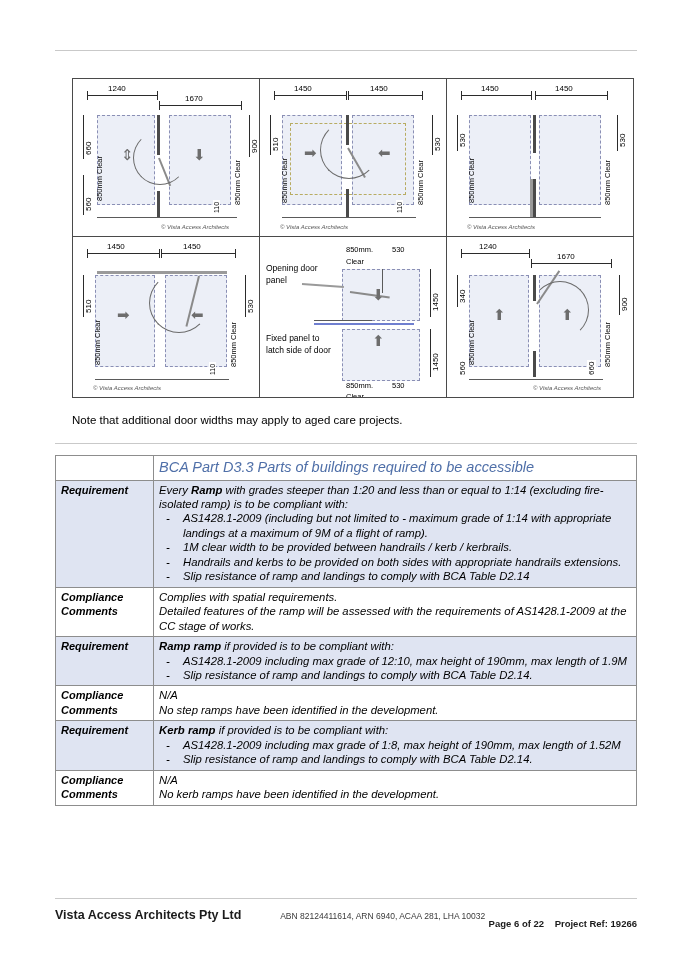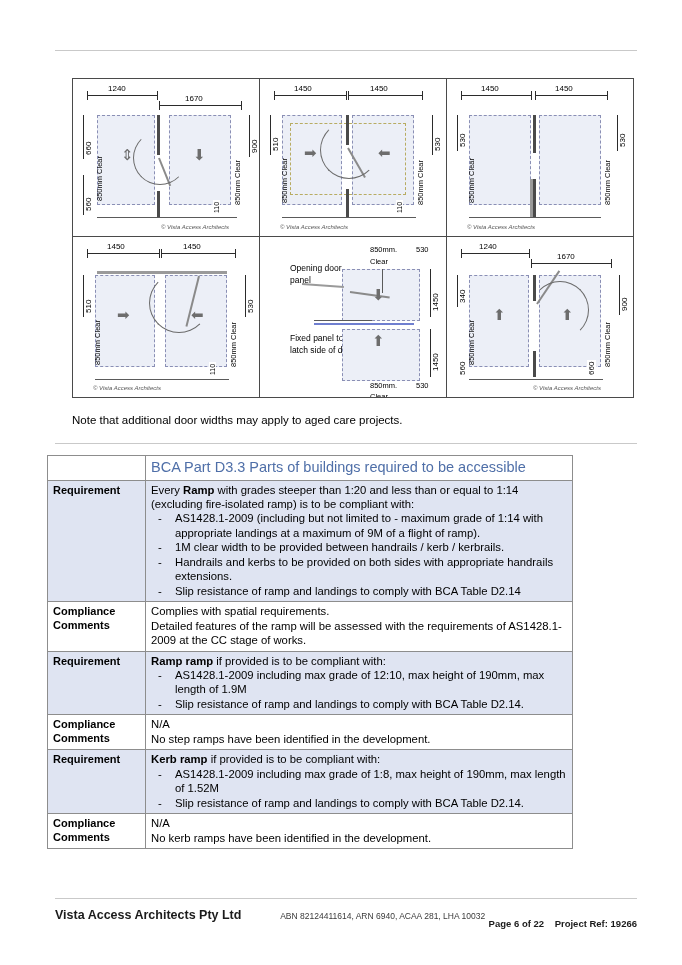--- a/index.html
+++ b/index.html
@@ -95,21 +95,20 @@
     white-space: nowrap;
     transform: rotate(-90deg);
     transform-origin: left top;
     letter-spacing: 0px;
   }
   .hlabel {
     position: absolute;
     font-size: 7.5px;
     color: #000;
     white-space: nowrap;
-    margin-left: 24px;
   }
   .wallv {
     position: absolute;
     width: 3px;
     background: #4a4a4a;
   }
   .wallh {
     position: absolute;
     height: 3px;
     background: #4a4a4a;
@@ -173,25 +172,26 @@
   
   .tbl-rule {
     position: absolute;
     left: 55px;
     width: 582px;
     height: 1px;
     background: #c9c9c9;
   }
   table.main {
     position: absolute;
-    left: 47px;
+    left: 55px;
     top: 455px;
-    width: 526px;
+    width: 582px;
     border-collapse: collapse;
     font-size: 11.3px;
+    font-style: italic;
   }
   table.main td {
     border: 1px solid #8d8d8d;
     vertical-align: top;
     padding: 2px 4px 3px 5px;
     line-height: 1.28;
   }
   td.label-col {
     width: 88px;
     font-weight: bold;

